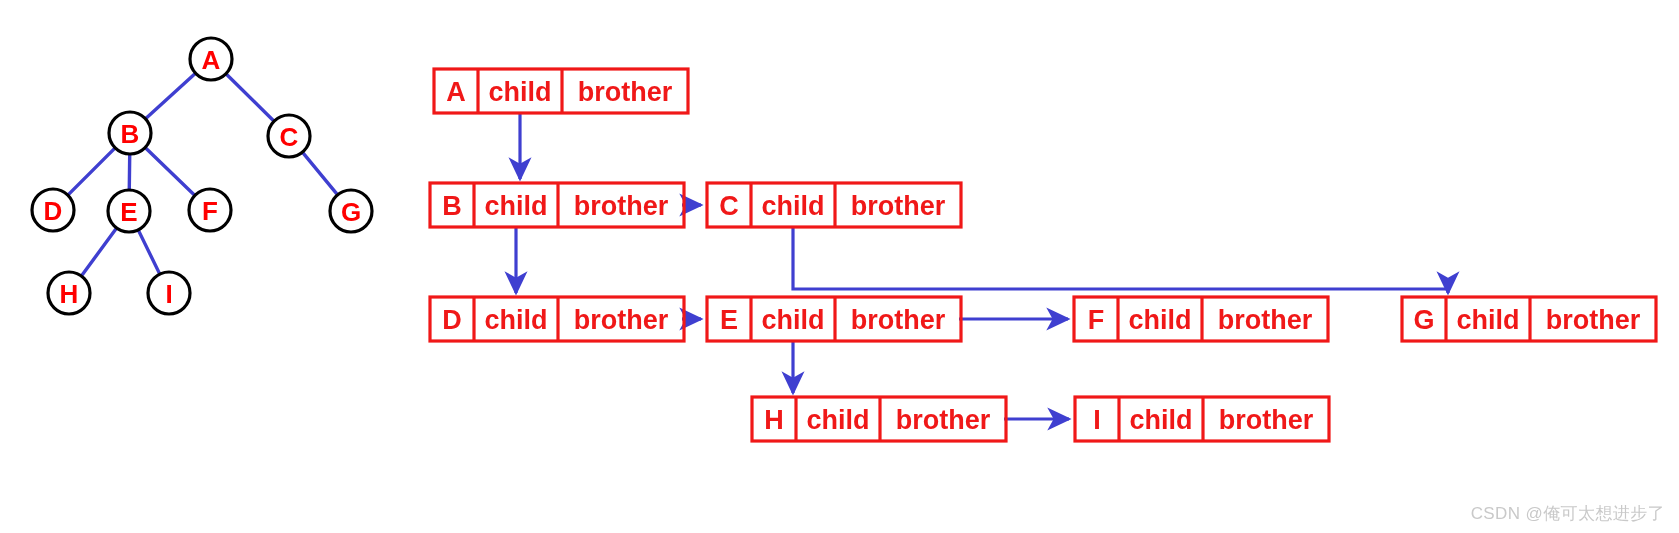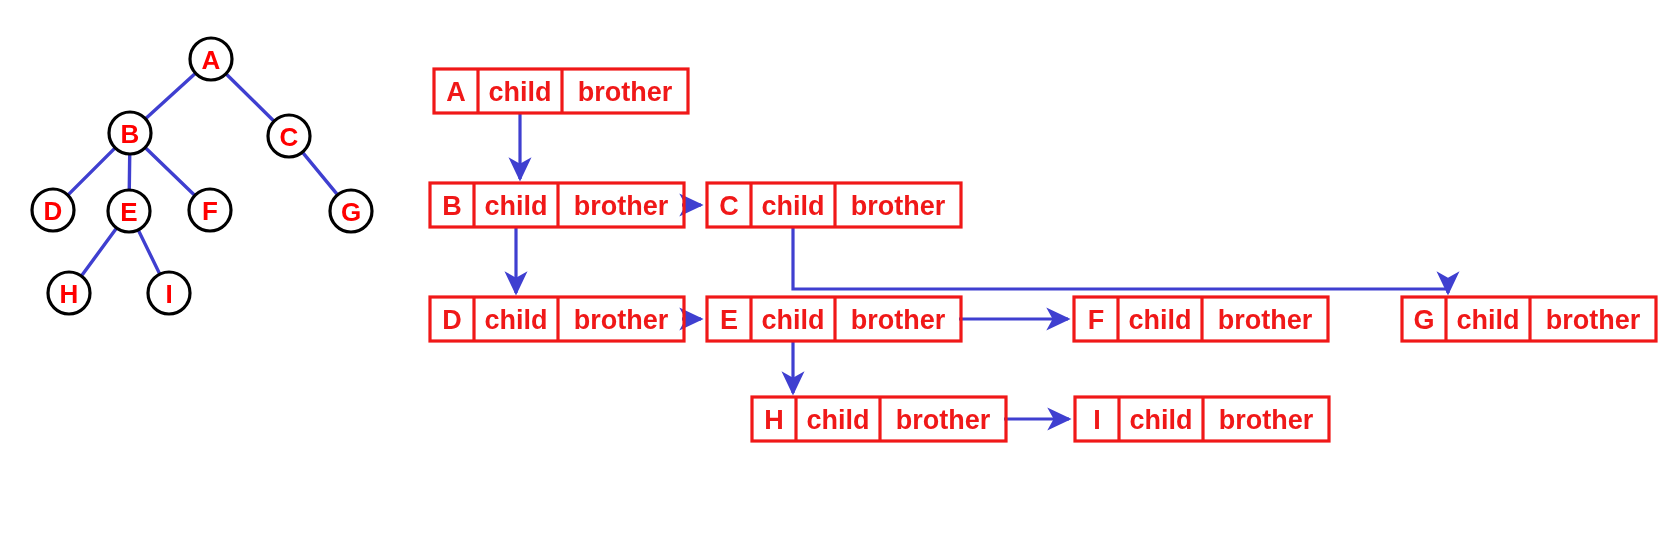--- a/index.html
+++ b/index.html
@@ -227,14 +227,15 @@
           <rect x="1075" y="397" width="254" height="44" class="ll-box"></rect>
           <line x1="1119" y1="397" x2="1119" y2="441" class="ll-divider"></line>
           <line x1="1203" y1="397" x2="1203" y2="441" class="ll-divider"></line>
           <text x="1097" y="420" class="ll-key">I</text>
           <text x="1161" y="420" class="ll-field">child</text>
           <text x="1266" y="420" class="ll-field">brother</text>
         </g>
       </g>
   </svg>
 
+  <div class="watermark">CSDN @俺可太想进步了</div>
 
 </div>
 
 </body></html>

